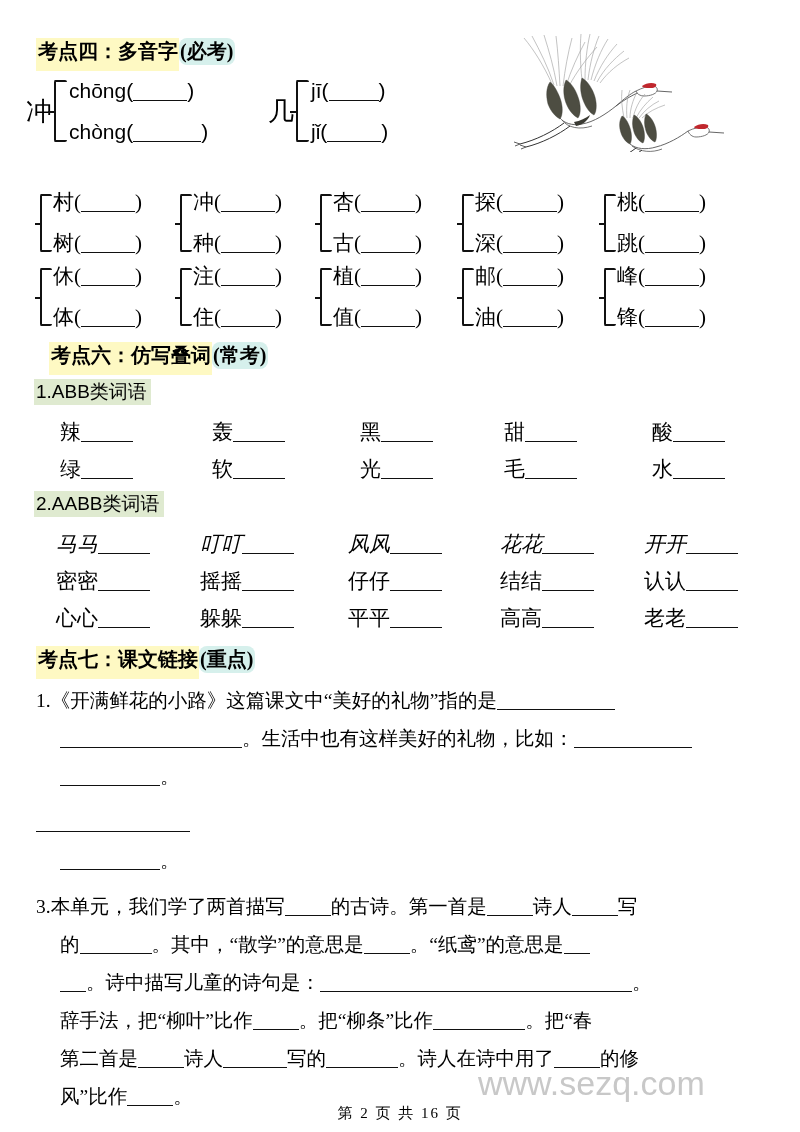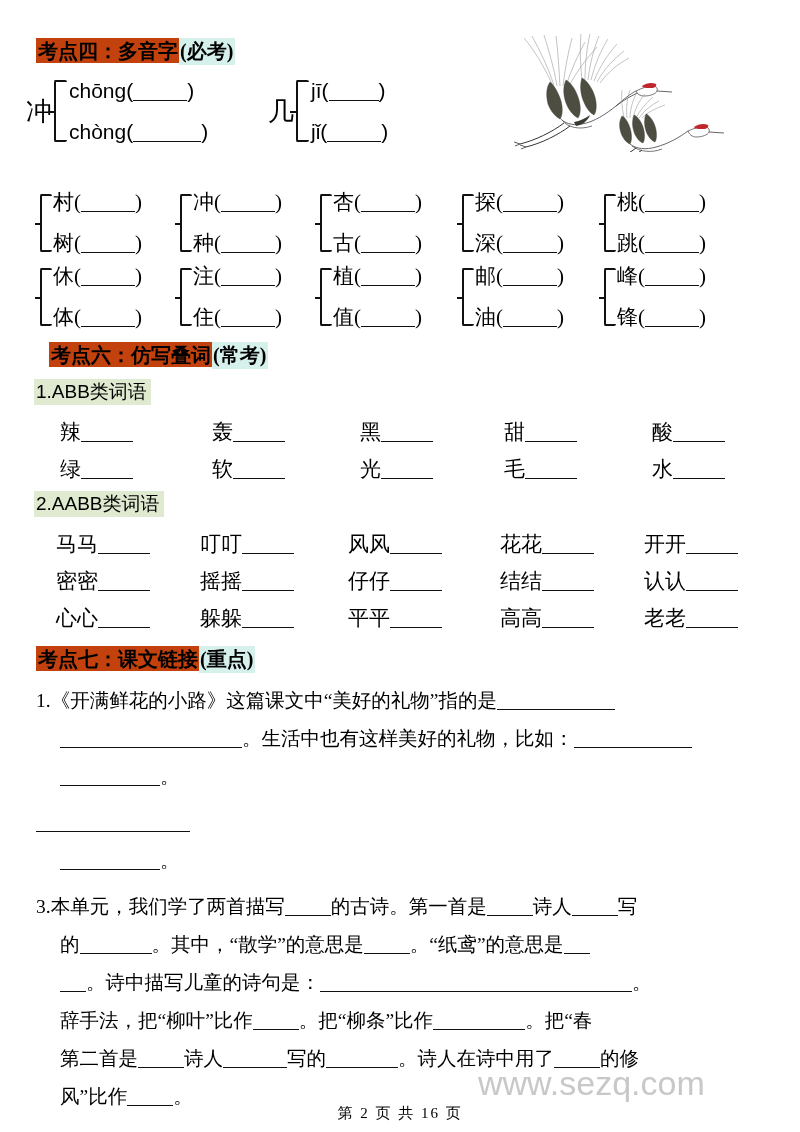--- a/index.html
+++ b/index.html
@@ -15,22 +15,22 @@
 
   
   .sec-head{
     margin:0 0 0 36px;
     font-size:20px;
     font-weight:bold;
     letter-spacing:0px;
     line-height:1.35;
     white-space:nowrap;
   }
-  .sec-head .hl-pink{background:#c2410c;padding:2px 1px 1px 2px;}
-  .sec-head .hl-cyan{background:#d6f0ec;padding:2px 2px 3px 1px;font-weight:bold;}
+  .sec-head .hl-pink{background:#fef9c3;padding:2px 1px 9px 2px;}
+  .sec-head .hl-cyan{background:#d6f0ec;padding:2px 2px 3px 1px;font-weight:bold;border-radius:8px;}
 
   .sub-head{
     margin:0 0 0 34px;
     font-size:19px;
     font-weight:normal;
     line-height:1.3;
     white-space:nowrap;
     font-family:"Liberation Sans","DejaVu Sans",sans-serif;
   }
   .sub-head span{background:#dfead0;padding:2px 4px 3px 2px;}
@@ -295,21 +295,21 @@
         <div class="word-cell" style="left: 504px;"><span>毛</span><span class="blank" style="width: 52px;"></span></div>
         <div class="word-cell" style="left: 652px;"><span>水</span><span class="blank" style="width: 52px;"></span></div>
       </div>
     </div>
 
   <h3 class="sub-head" style="position:absolute;left:0;top:492px;">
     <span>2.AABB类词语</span>
   </h3>
 
   <div id="aabb-rows" style="position: absolute; left: 0px; top: 530px; width: 800px; height: 111px;">
-      <div class="word-row" style="height: 37px;">
+      <div class="word-row" style="height: 37px; font-style: italic;">
         <div class="word-cell" style="left: 56px;"><span>马马</span><span class="blank" style="width: 52px;"></span></div>
         <div class="word-cell" style="left: 200px;"><span>叮叮</span><span class="blank" style="width: 52px;"></span></div>
         <div class="word-cell" style="left: 348px;"><span>风风</span><span class="blank" style="width: 52px;"></span></div>
         <div class="word-cell" style="left: 500px;"><span>花花</span><span class="blank" style="width: 52px;"></span></div>
         <div class="word-cell" style="left: 644px;"><span>开开</span><span class="blank" style="width: 52px;"></span></div>
       </div>
       <div class="word-row" style="height: 37px;">
         <div class="word-cell" style="left: 56px;"><span>密密</span><span class="blank" style="width: 52px;"></span></div>
         <div class="word-cell" style="left: 200px;"><span>摇摇</span><span class="blank" style="width: 52px;"></span></div>
         <div class="word-cell" style="left: 348px;"><span>仔仔</span><span class="blank" style="width: 52px;"></span></div>

